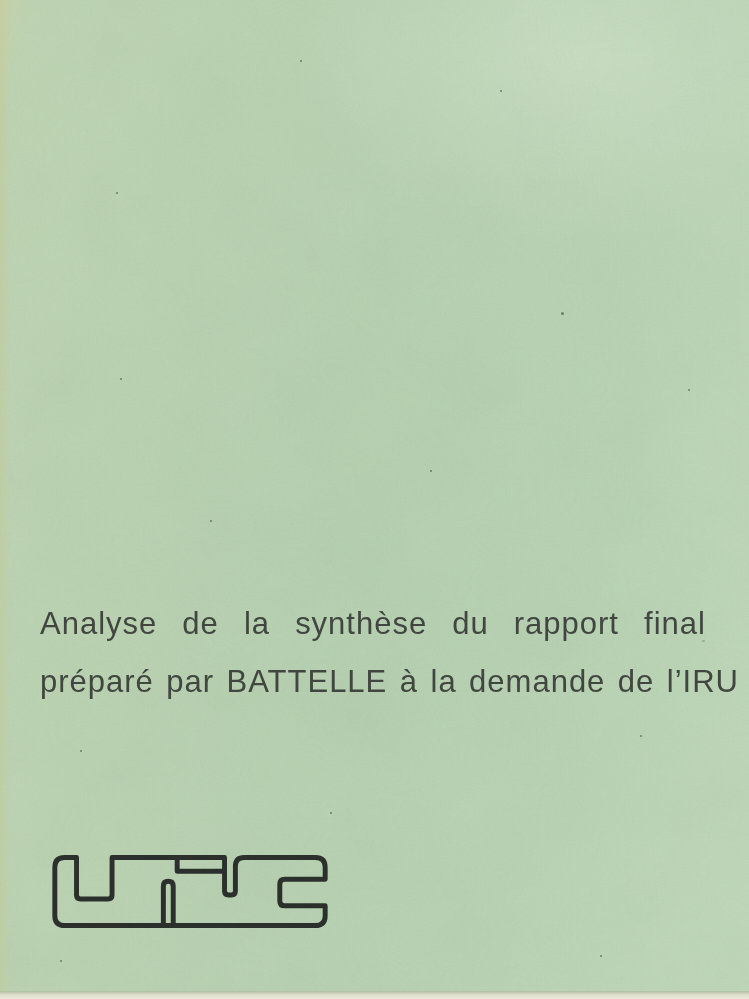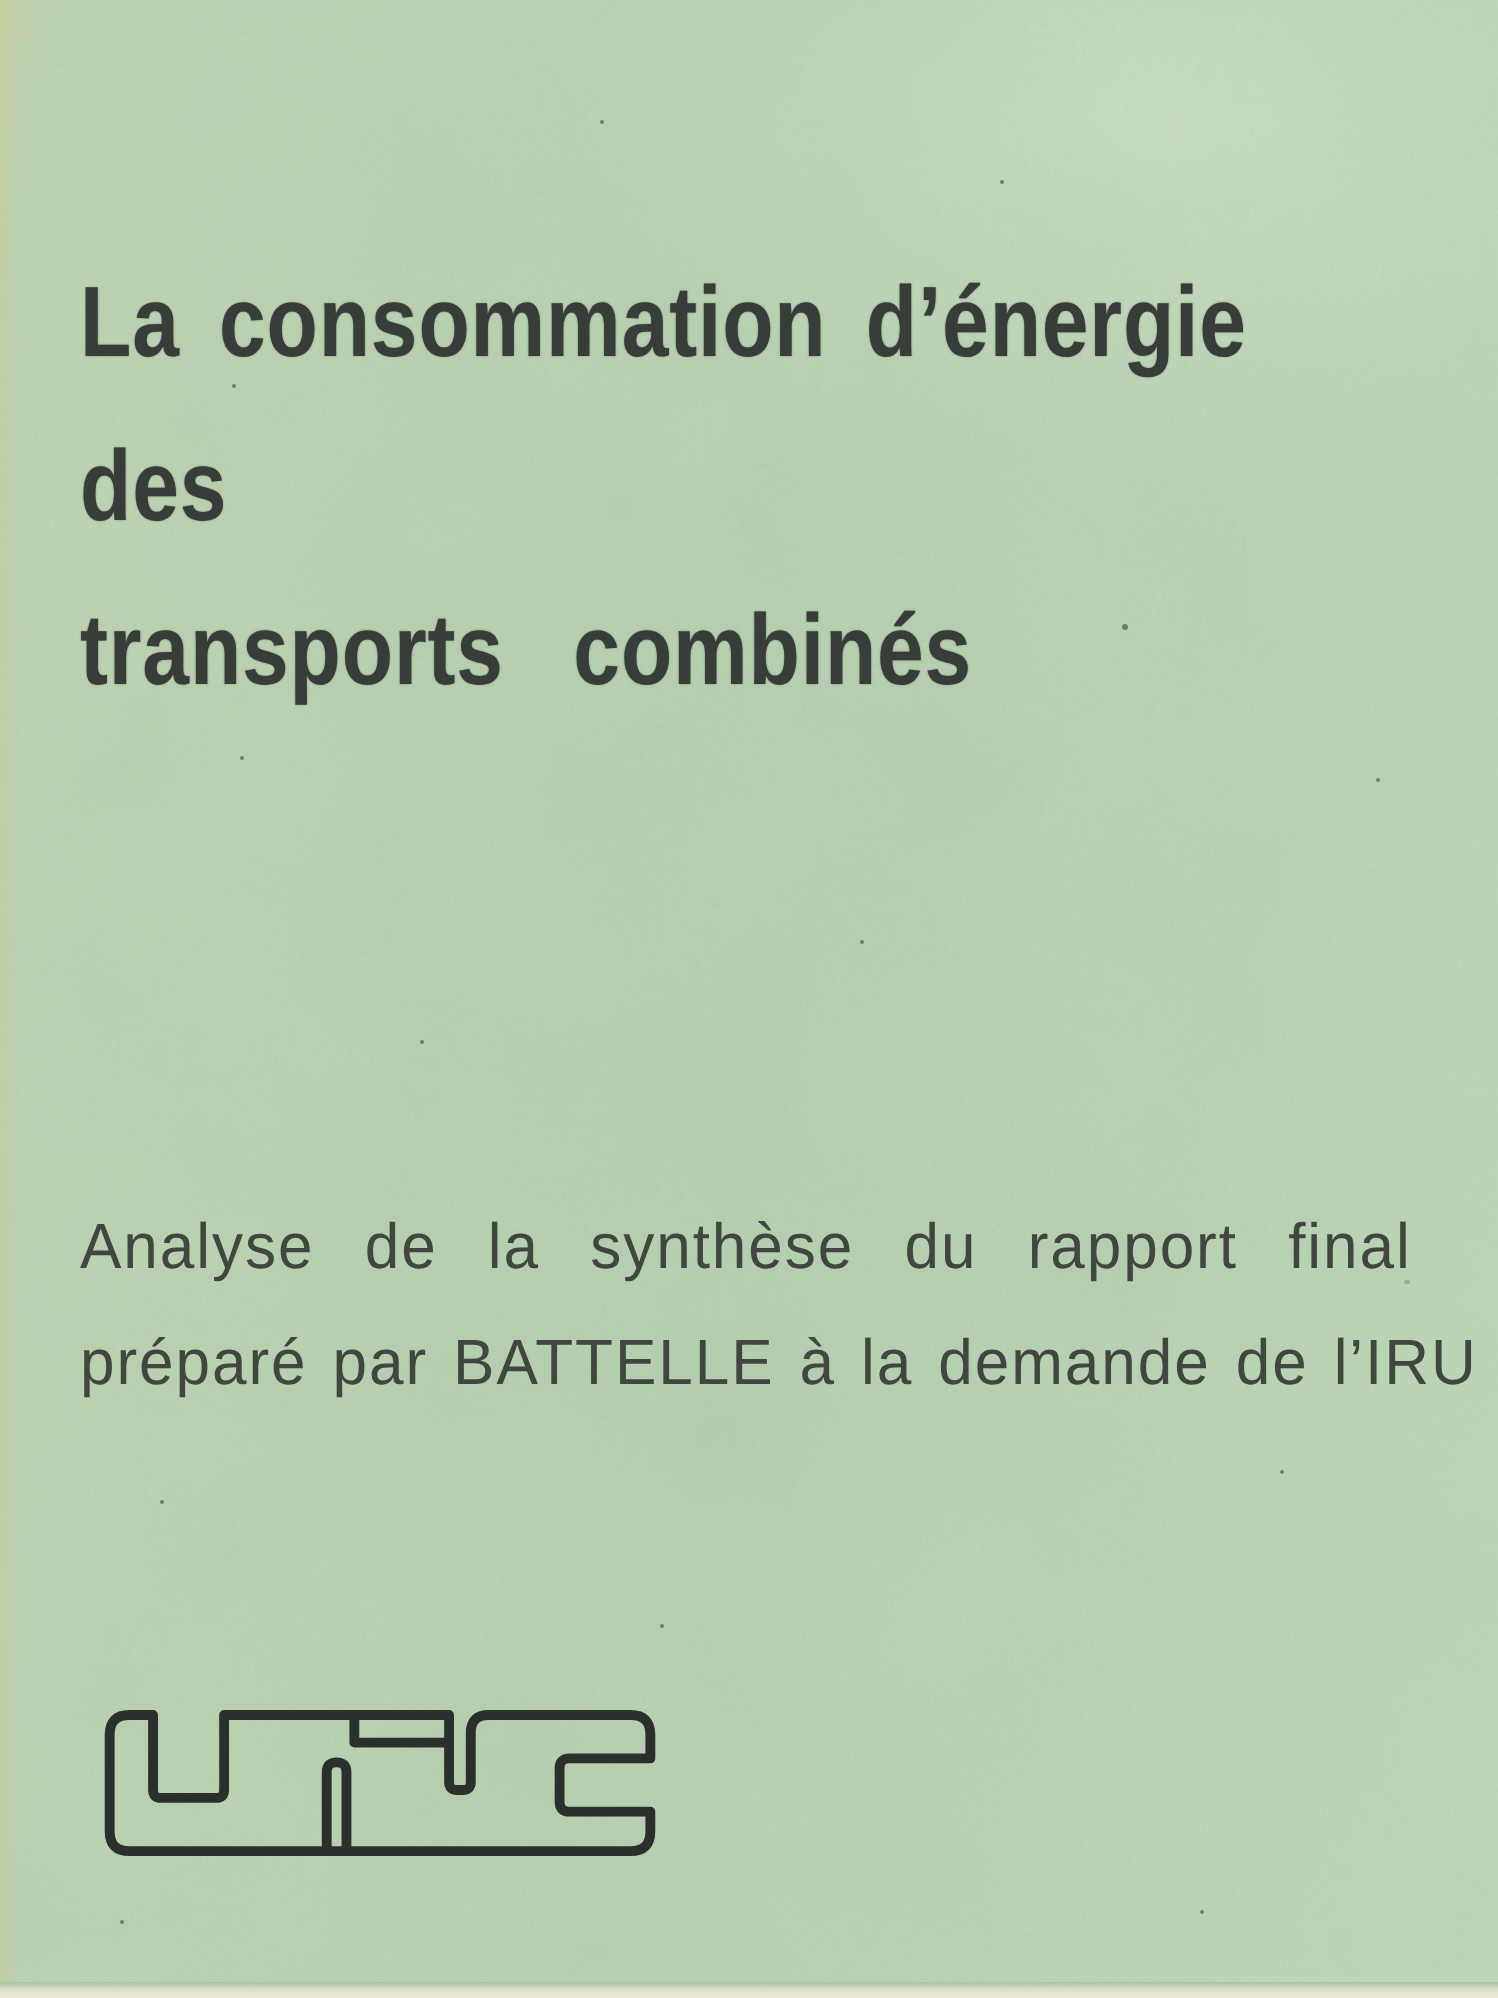--- a/index.html
+++ b/index.html
@@ -77,25 +77,20 @@
     <div class="speck" style="left:640px;top:735px;"></div>
     <div class="speck" style="left:330px;top:812px;"></div>
     <div class="speck" style="left:702px;top:640px;width:3px;height:2px;opacity:.5;"></div>
     <div class="speck" style="left:80px;top:750px;"></div>
     <div class="speck" style="left:500px;top:90px;"></div>
     <div class="speck" style="left:300px;top:60px;"></div>
     <div class="speck" style="left:60px;top:960px;"></div>
     <div class="speck" style="left:600px;top:955px;"></div>
   </div>
 
-  <div class="title-block">
-    <span class="title-line l1">La consommation d’énergie</span>
-    <span class="title-line l2">des</span>
-    <span class="title-line l3">transports combinés</span>
-  </div>
 
   <div class="subtitle-block">
     <span class="subtitle-line s1">Analyse de la synthèse du rapport final</span>
     <span class="subtitle-line s2">préparé par BATTELLE à la demande de l’IRU</span>
   </div>
 
   <div class="logo-wrap">
     <svg viewBox="0 0 300 80" xmlns="http://www.w3.org/2000/svg">
       <g fill="none" stroke="#2c302c" stroke-width="5" stroke-linejoin="round" stroke-linecap="butt">
 

